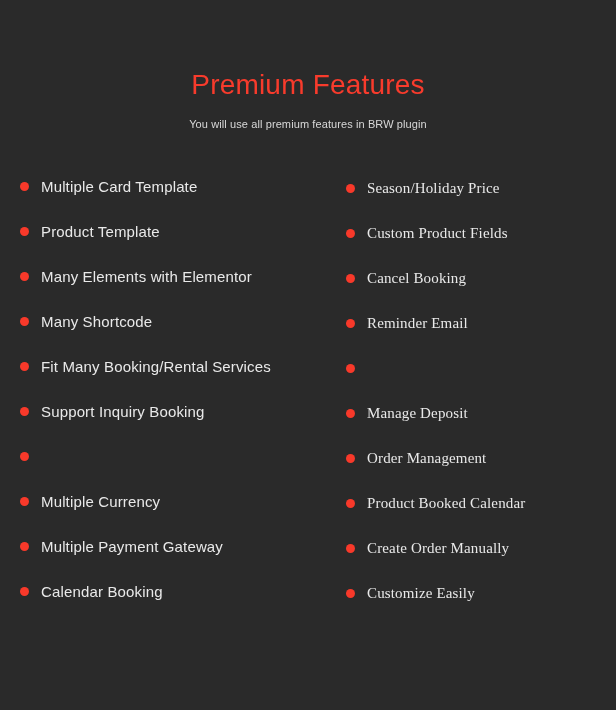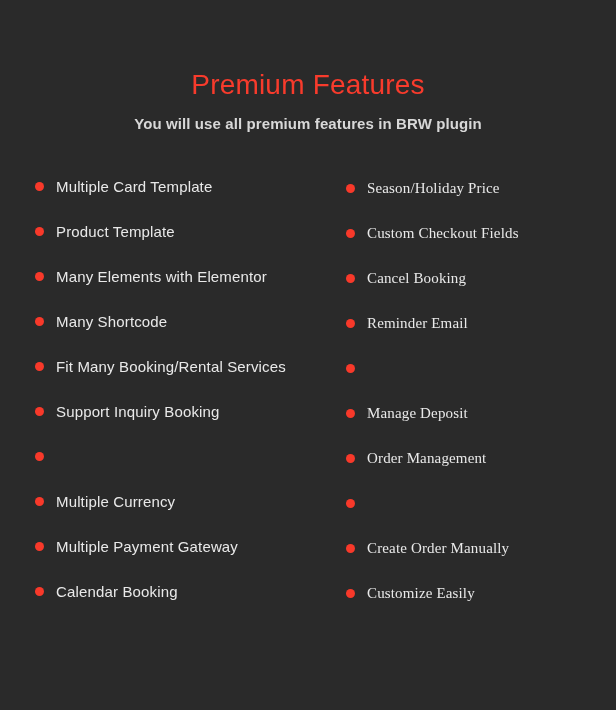--- a/index.html
+++ b/index.html
@@ -27,41 +27,41 @@
   .title {
     color: #f83b2c;
     font-size: 28px;
     font-weight: 400;
     letter-spacing: 0.2px;
     line-height: 34px;
     margin: 0;
   }
   .subtitle {
     color: #d8d8d8;
-    font-size: 15px;
-    font-weight: 700;
+    font-size: 11px;
+    font-weight: 400;
     line-height: 20px;
     margin: 12px 0 0 0;
     letter-spacing: 0.1px;
   }
   .columns {
     position: absolute;
     top: 164px;
     left: 0;
     width: 616px;
     display: flex;
     flex-direction: row;
     align-items: flex-start;
   }
   .col {
     box-sizing: border-box;
   }
   .col-left {
     width: 337px;
-    padding-left: 35px;
+    padding-left: 20px;
   }
   .col-right {
     width: 279px;
     padding-left: 9px;
     padding-top: 2px;
     font-family: Liberation Serif, serif;
   }
   .feature-list {
     list-style: none;
     margin: 0;
@@ -149,21 +149,21 @@
     </div>
 
     <div class="col col-right">
       <ul class="feature-list" id="list-right">
           <li class="feature-item">
             <span class="bullet"></span>
             <span class="feature-label">Season/Holiday Price</span>
           </li>
           <li class="feature-item">
             <span class="bullet"></span>
-            <span class="feature-label">Custom Checkout Fields</span>
+            <span class="feature-label">Custom Product Fields</span>
           </li>
           <li class="feature-item">
             <span class="bullet"></span>
             <span class="feature-label">Cancel Booking</span>
           </li>
           <li class="feature-item">
             <span class="bullet"></span>
             <span class="feature-label">Reminder Email</span>
           </li>
           <li class="feature-item">
@@ -172,20 +172,21 @@
           <li class="feature-item">
             <span class="bullet"></span>
             <span class="feature-label">Manage Deposit</span>
           </li>
           <li class="feature-item">
             <span class="bullet"></span>
             <span class="feature-label">Order Management</span>
           </li>
           <li class="feature-item">
             <span class="bullet"></span>
+            <span class="feature-label">Product Booked Calendar</span>
           </li>
           <li class="feature-item">
             <span class="bullet"></span>
             <span class="feature-label">Create Order Manually</span>
           </li>
           <li class="feature-item">
             <span class="bullet"></span>
             <span class="feature-label">Customize Easily</span>
           </li>
         </ul>

